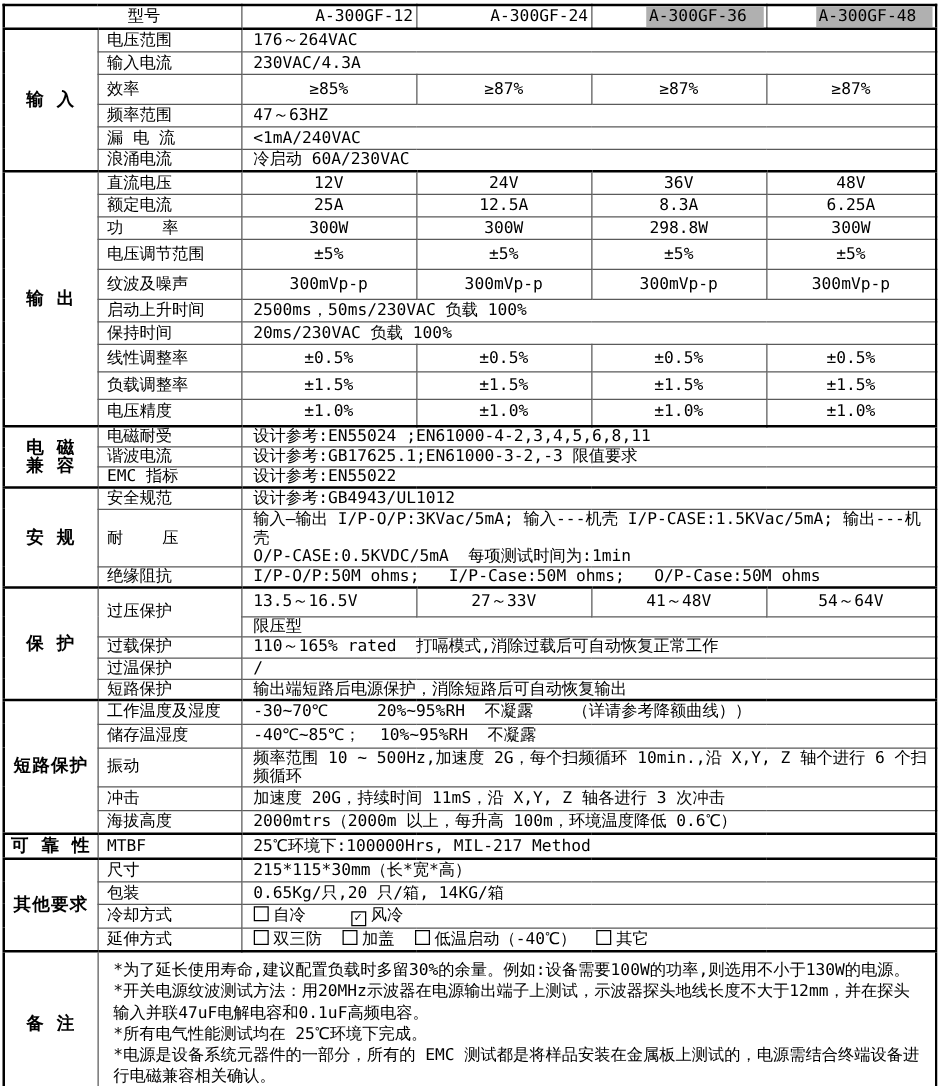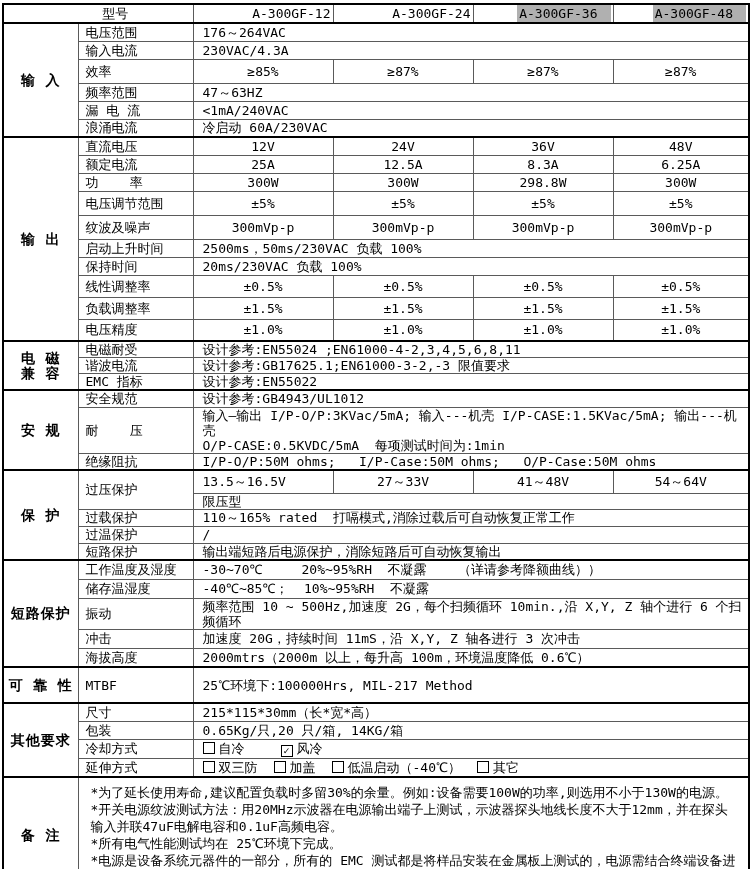--- a/index.html
+++ b/index.html
@@ -217,21 +217,21 @@
         <td class="valL" colspan="4">频率范围 10 ~ 500Hz,加速度 2G，每个扫频循环 10min.,沿 X,Y, Z 轴个进行 6 个扫频循环</td>
       </tr>
       <tr style="height: 19px;">
         <td class="lab">冲击</td>
         <td class="valL" colspan="4">加速度 20G，持续时间 11mS，沿 X,Y, Z 轴各进行 3 次冲击</td>
       </tr>
       <tr style="height: 19px;">
         <td class="lab">海拔高度</td>
         <td class="valL" colspan="4">2000mtrs（2000m 以上，每升高 100m，环境温度降低 0.6℃）</td>
       </tr>
-      <tr class="sb" style="height: 36px; border-radius: 10px;">
+      <tr class="sb" style="height: 20px; border-radius: 10px;">
         <td class="sec">可 靠 性</td>
         <td class="lab">MTBF</td>
         <td class="valL" colspan="4">25℃环境下:100000Hrs, MIL-217 Method</td>
       </tr>
       <tr class="sb" style="height: 18px;">
         <td class="sec" rowspan="4">其他要求</td>
         <td class="lab">尺寸</td>
         <td class="valL" colspan="4">215*115*30mm（长*宽*高）</td>
       </tr>
       <tr style="height: 18px; padding-left: 24px;">

